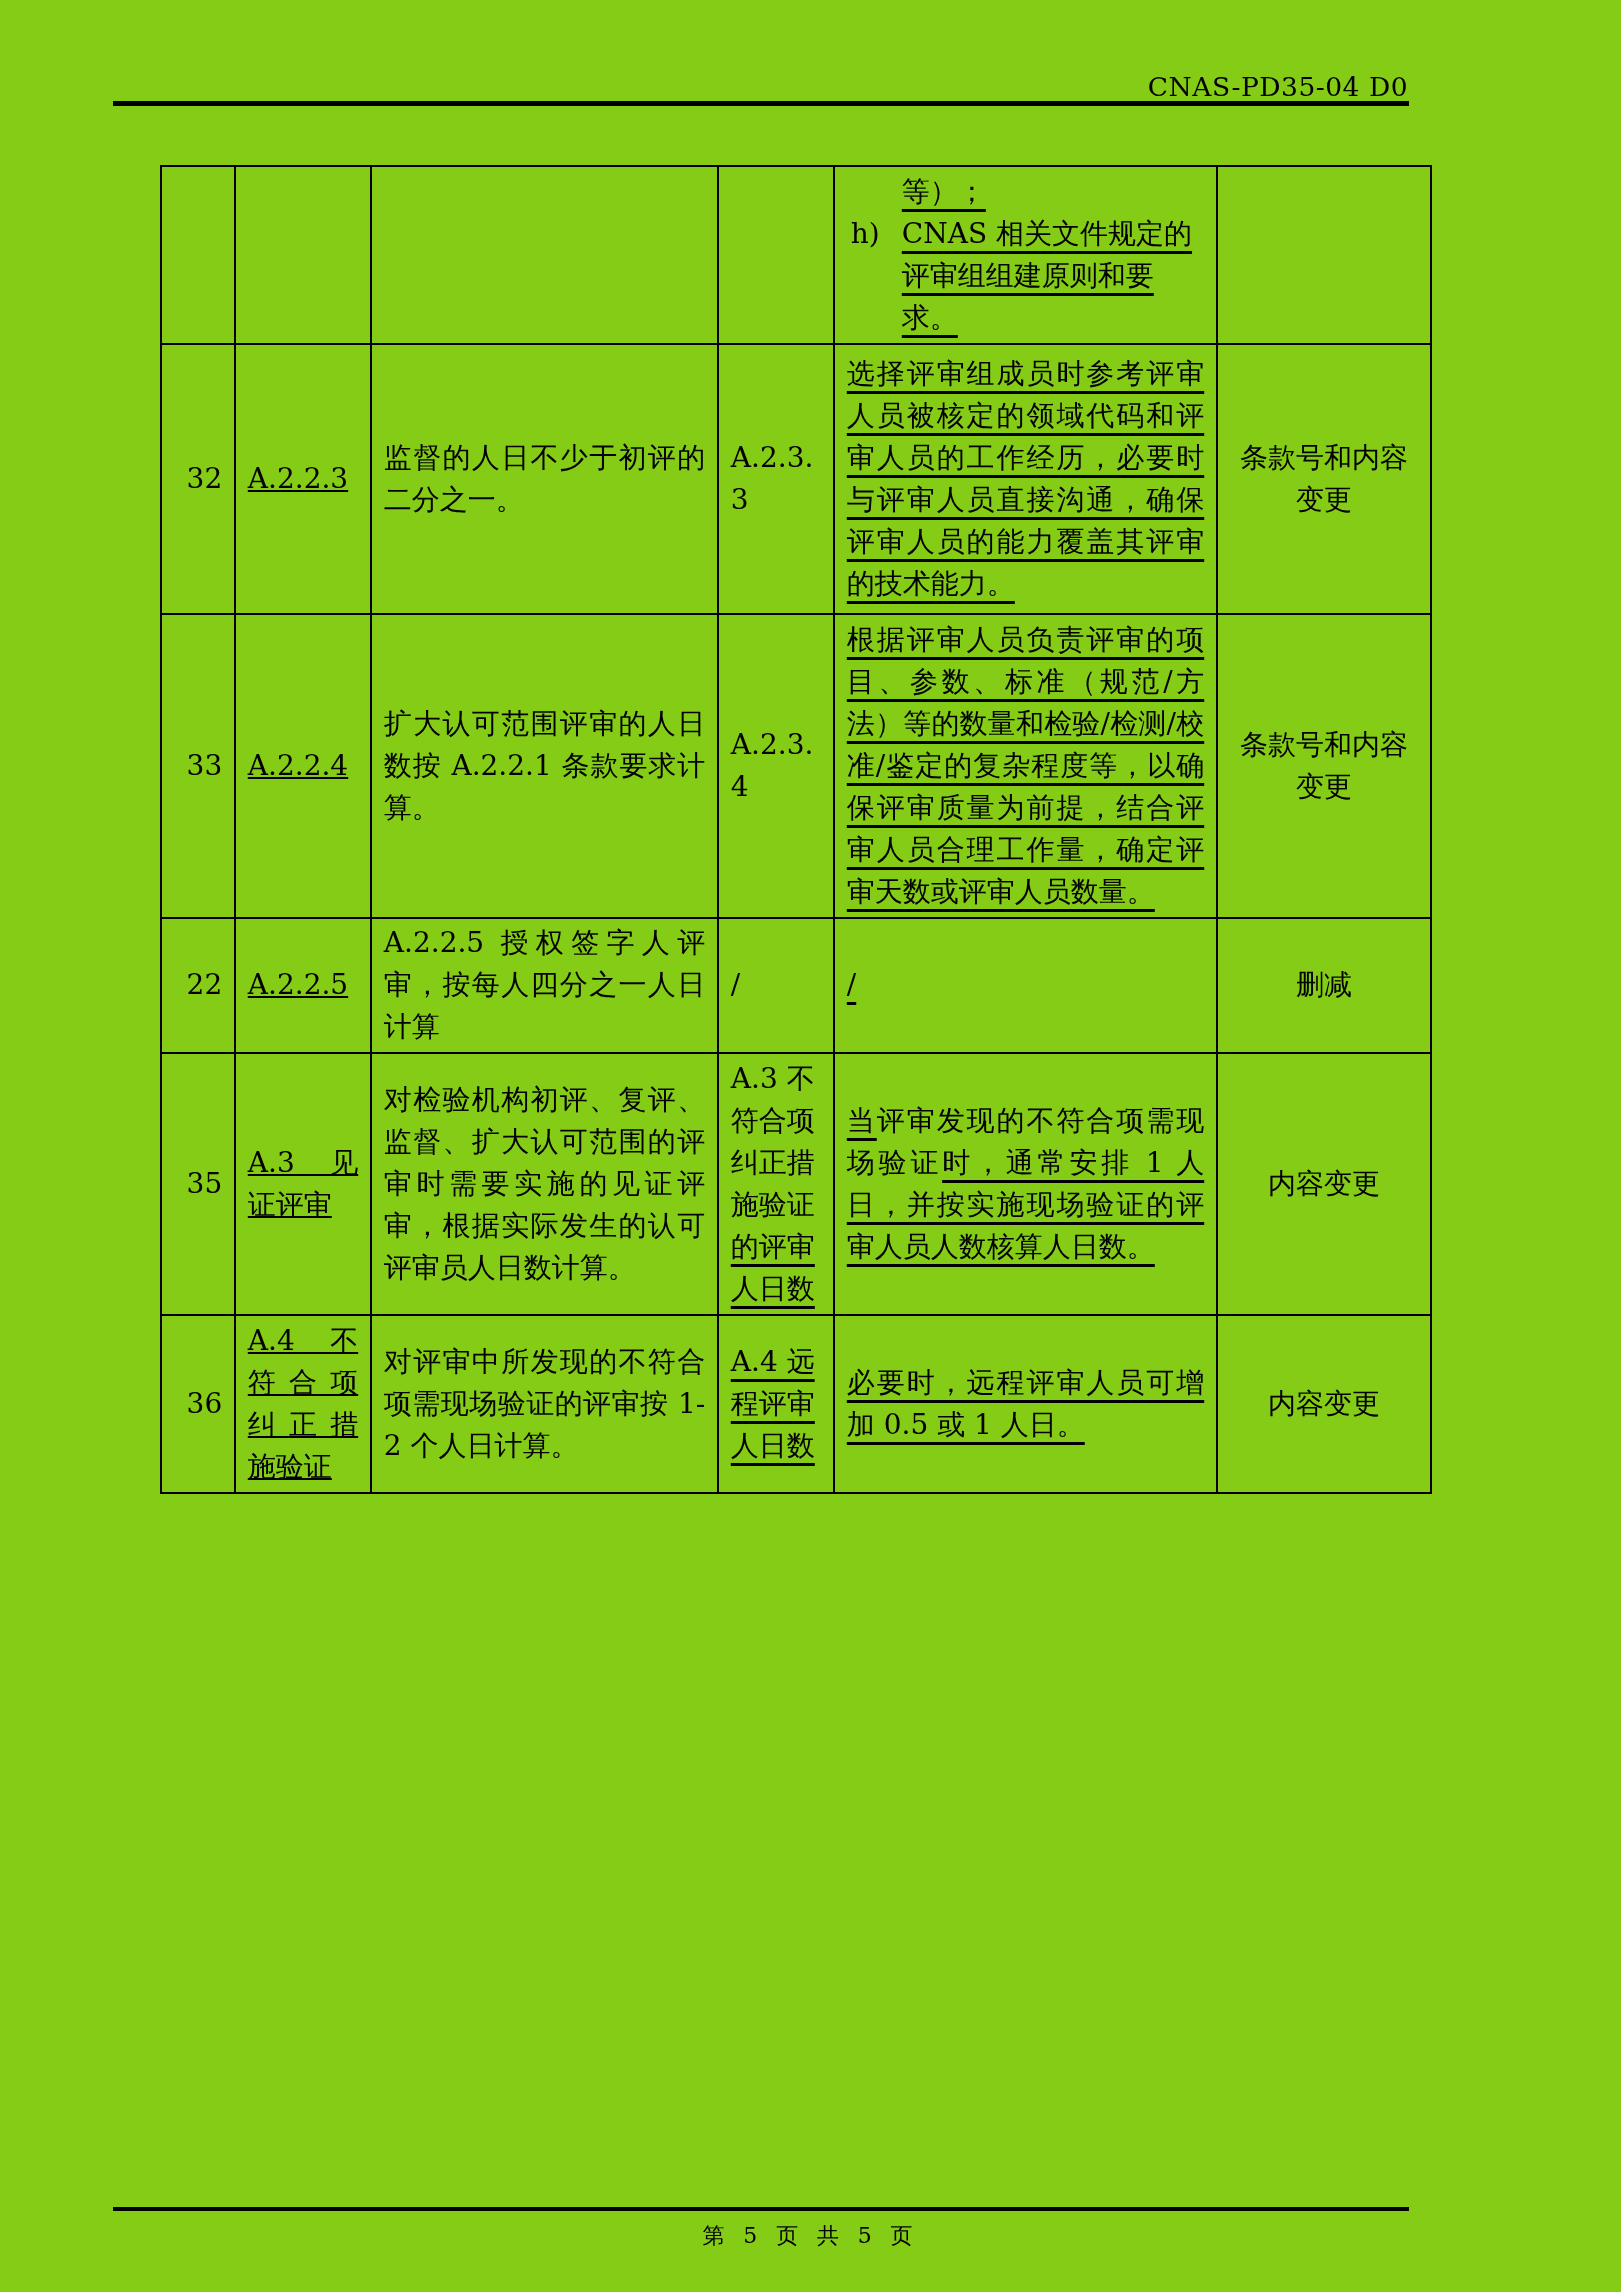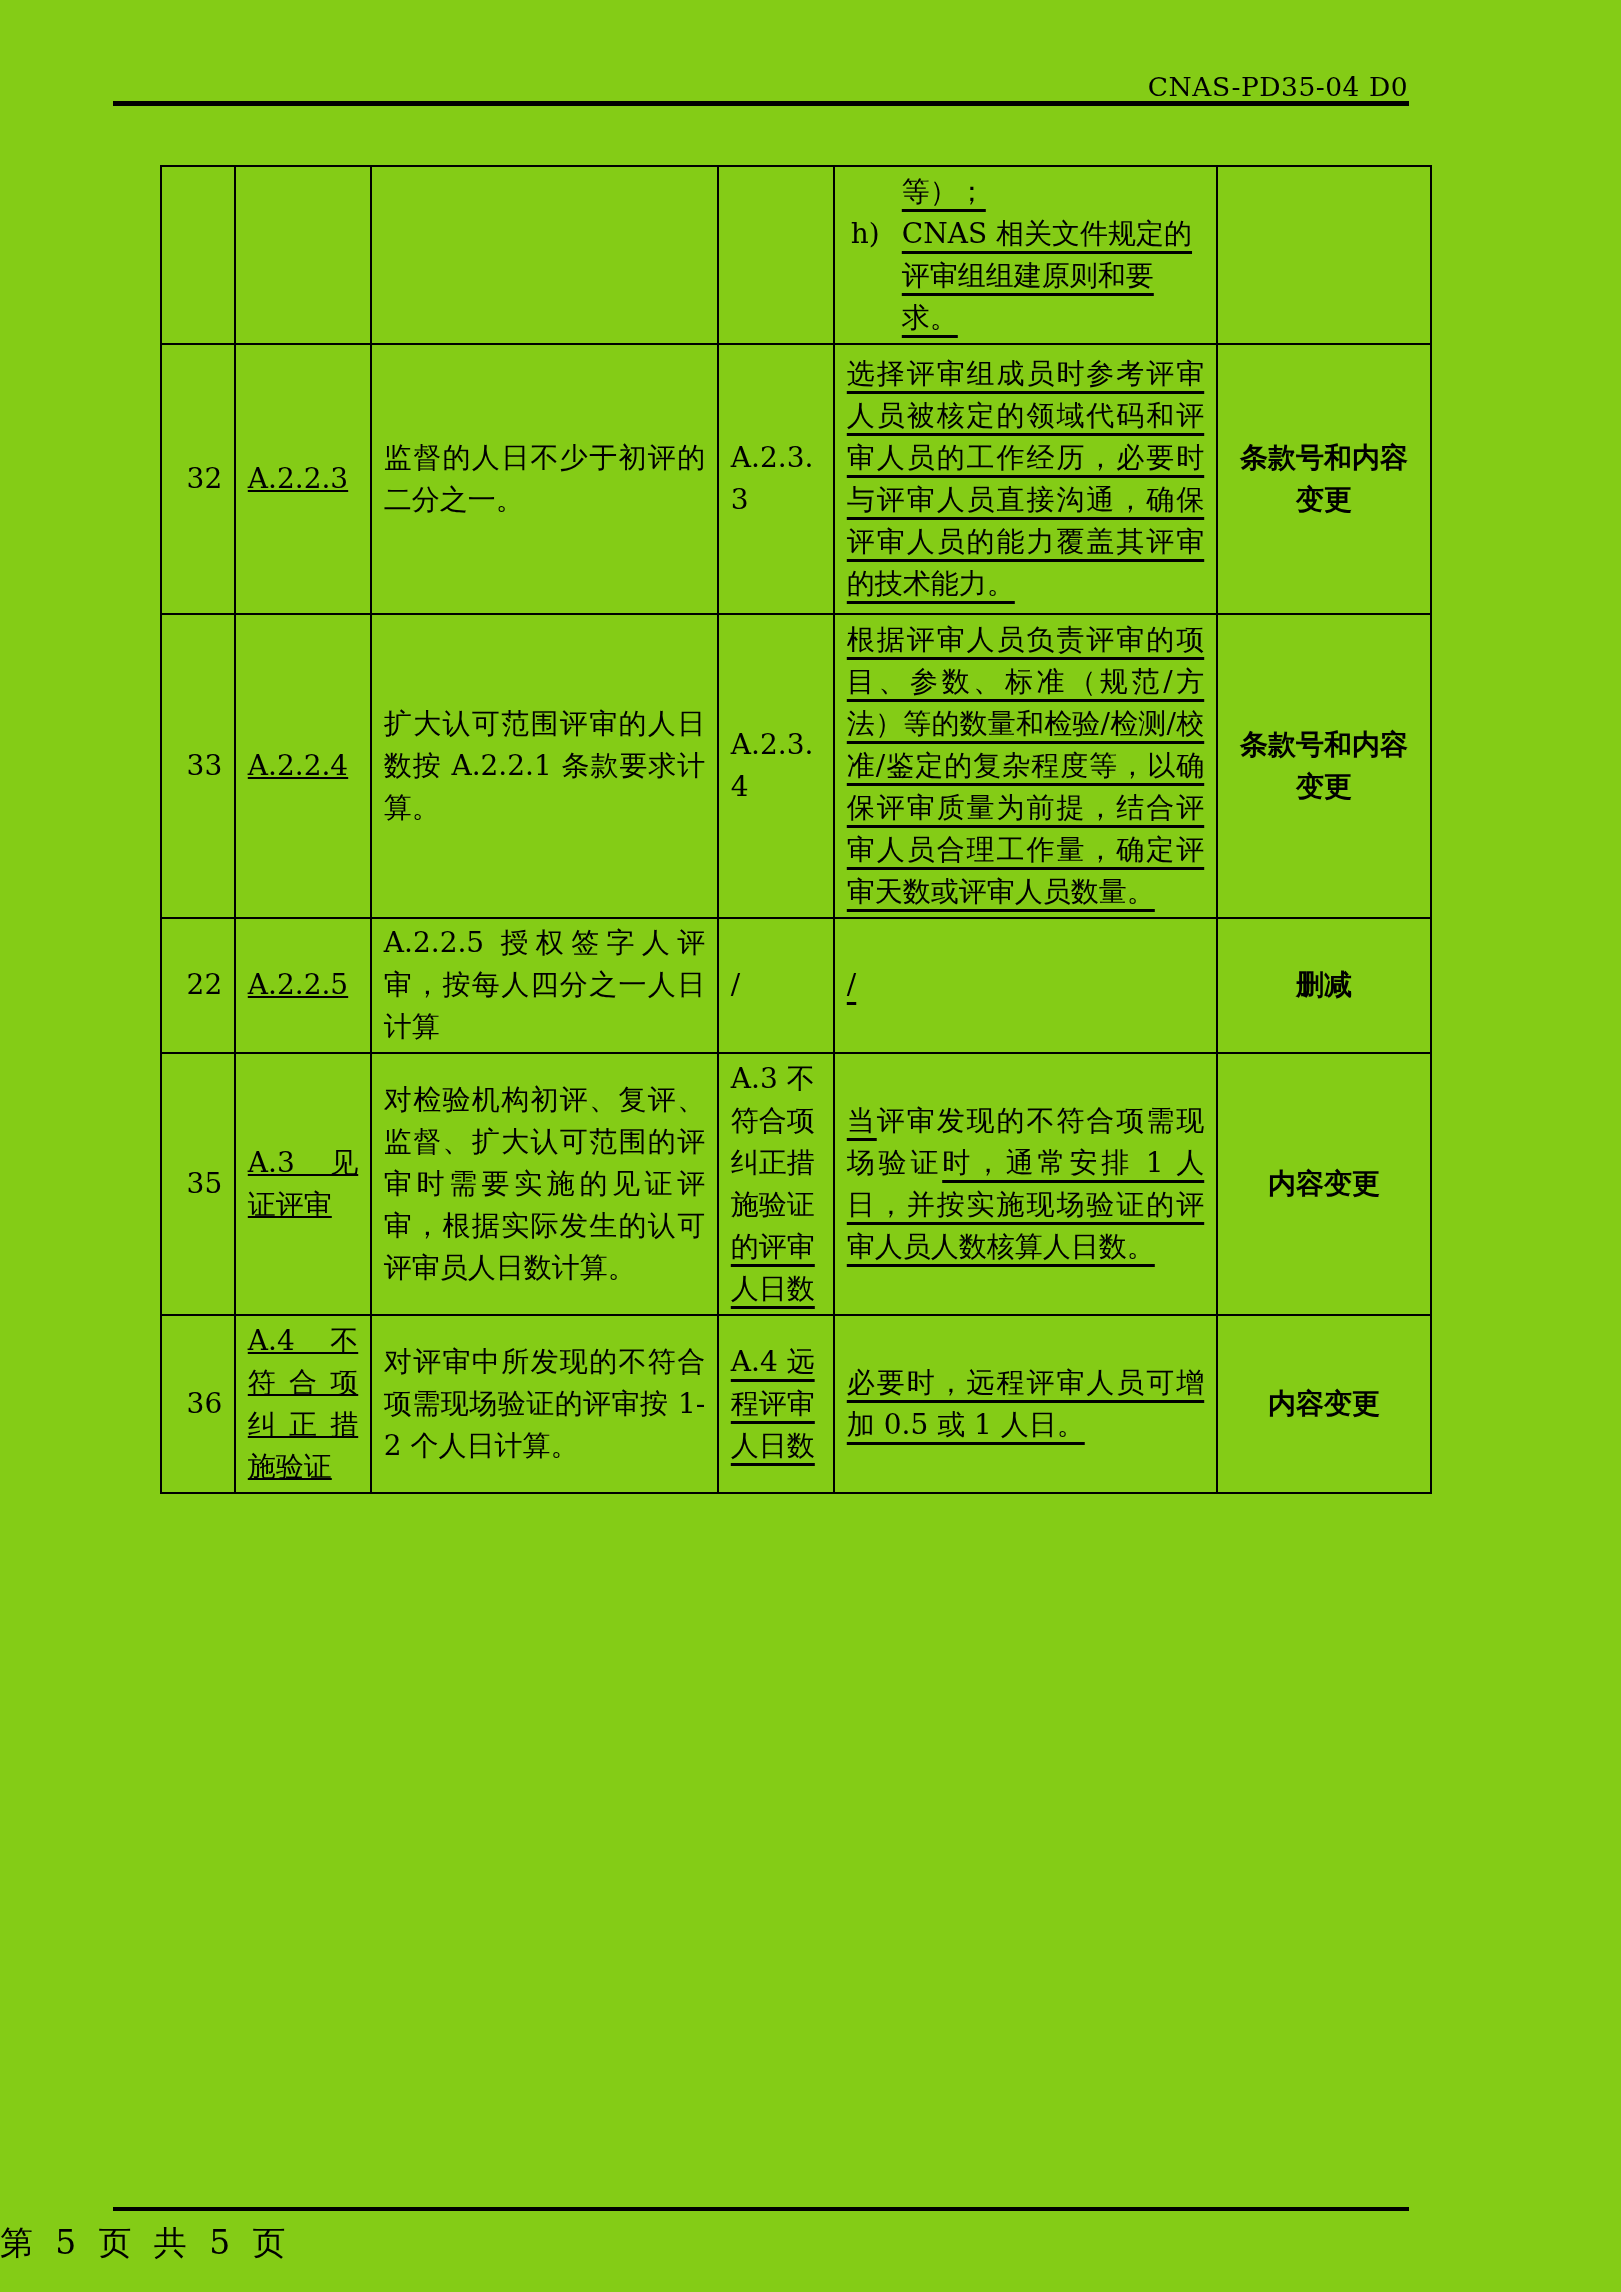--- a/index.html
+++ b/index.html
@@ -31,21 +31,21 @@
     border:2.5px solid #000;
     vertical-align:middle;
     padding:3.9px 11.8px;
     word-break:break-word;
   }
   td.c1{text-align:right;padding:3.9px 3.9px;}
   td.c2{text-align:justify;padding:3.9px 9.8px;text-decoration:underline;}
   td.c3{text-align:justify;padding:3.9px 16.7px;}
   td.c4{text-align:left;word-break:break-all;padding:3.9px 12.7px;}
   td.c5{text-align:justify;padding:3.9px 13.7px;}
-  td.c6{text-align:center;padding:3.9px 13.7px;font-weight:bold;}
+  td.c6{text-align:center;padding:3.9px 13.7px;}
   tr.r31{height:139px;}
   tr.r32{height:270px;}
   tr.r33{height:287px;}
   tr.r34{height:131px;}
   tr.r35{height:241px;}
   tr.r36{height:176px;}
   .u{
     text-decoration:underline;
     text-decoration-thickness:2.5px;
     text-underline-offset:7.8px;
@@ -57,21 +57,21 @@
   .notes{
     position:absolute;left:162px;top:1423px;
     font-size:28px;line-height:44px;
   }
   
   .footer-rule{
     position:absolute;left:113px;top:2207px;width:1296px;height:3.9px;background:#000;
   }
   .page-number{
     position:absolute;left:0;top:2221px;width:1621px;
-    text-align:left;font-size:33px;letter-spacing:5.9px;
+    text-align:center;font-size:22px;letter-spacing:5.9px;
   }
 </style>
 </head>
 <body>
 
 <div class="page">
 
   <div class="doc-code">CNAS-PD35-04 D0</div>
   <div class="header-rule"></div>
 

